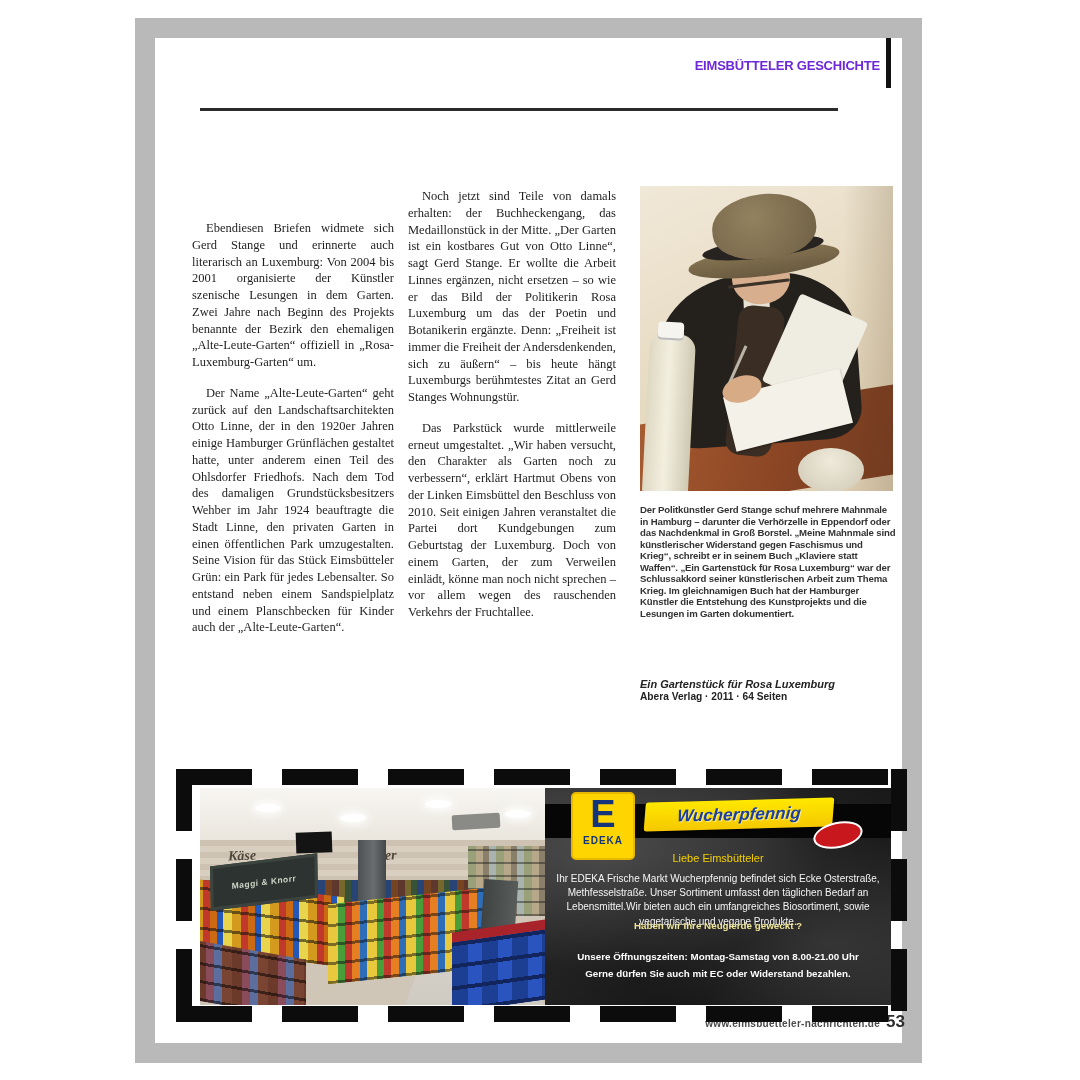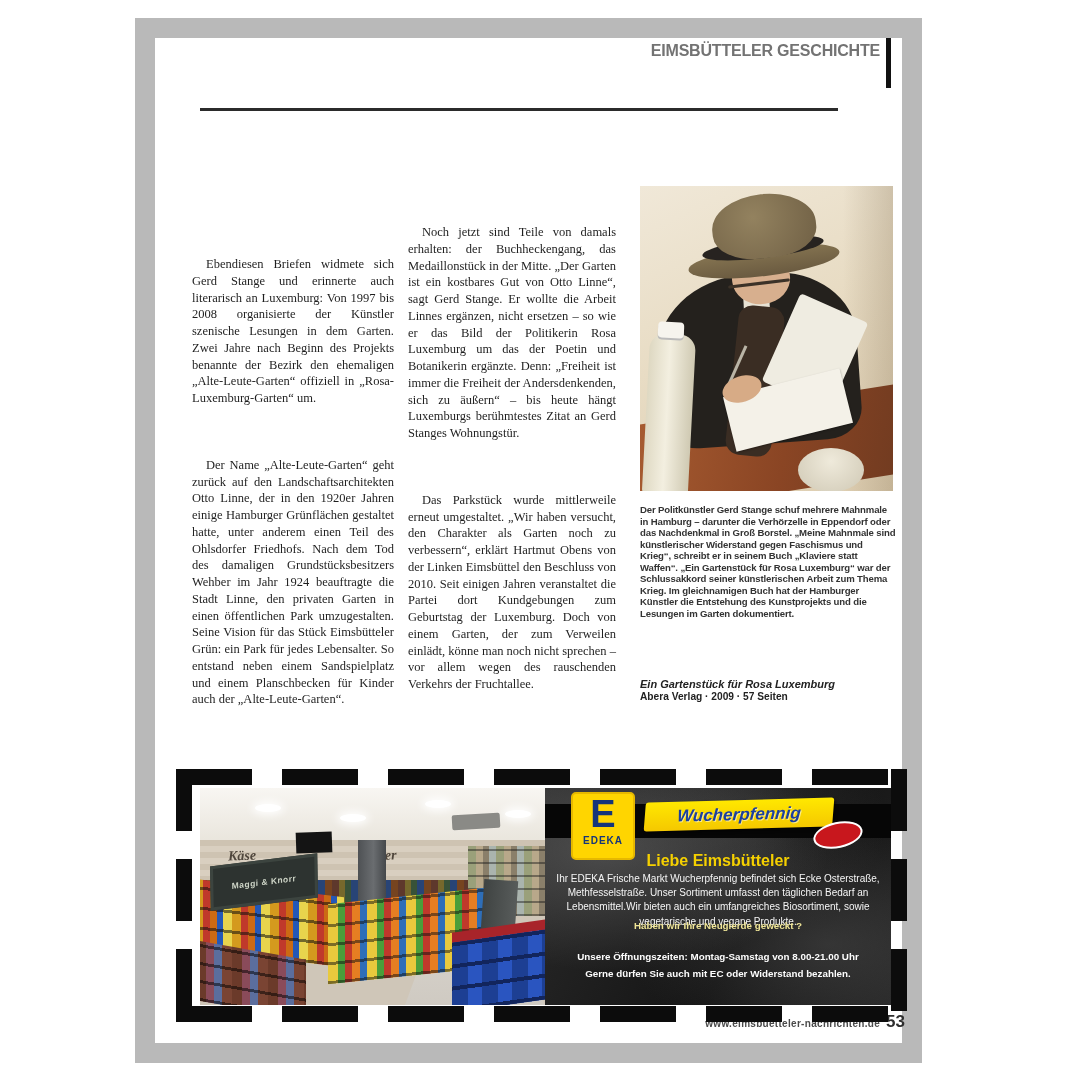--- a/index.html
+++ b/index.html
@@ -2,32 +2,32 @@
 <html><head>
 <meta charset="utf-8">
 <style>
   html,body{margin:0;padding:0;background:#fff;}
   .canvas{position:relative;width:1080px;height:1080px;background:#ffffff;overflow:hidden;
           font-family:"Liberation Sans",sans-serif;}
   
   .gray-frame{position:absolute;left:135px;top:18px;width:787px;height:1045px;
               border:20px solid #b9b9b9;box-sizing:border-box;background:#ffffff;}
   
-  .section-header{position:absolute;top:42px;left:500px;width:380px;text-align:right;
-                  font-size:16px;font-weight:bold;letter-spacing:-0.2px;color:#737373;}
+  .section-header{position:absolute;top:58px;left:500px;width:380px;text-align:right;
+                  font-size:13px;font-weight:bold;letter-spacing:-0.2px;color:#6d28d9;}
   .header-bar{position:absolute;left:886px;top:38px;width:5px;height:50px;background:#111;}
   .top-rule{position:absolute;left:200px;top:108px;width:638px;height:3px;background:#2b2b2b;}
   
   .col{position:absolute;top:188px;font-family:"Liberation Serif",serif;font-size:12.5px;
        line-height:1.34;color:#1e1e1e;text-align:justify;}
   .col1{left:192px;width:202px;}
   .col2{left:408px;width:208px;}
   .col p{margin:0 0 0 0;}
   .col .gap{height:16px;}
-  .col .indent{text-indent:14px;margin-top:36px;}
+  .col .indent{text-indent:14px;}
   .col-heading{font-weight:bold;font-size:12.3px;line-height:1.5;letter-spacing:0.2px;
                text-align:left;color:#141414;}
   
   .artist-photo{position:absolute;left:640px;top:186px;width:253px;height:305px;overflow:hidden;
                 background:linear-gradient(155deg,#f0e8d8 0%,#e8dcc4 45%,#ddcdb0 100%);}
   .ap-shade{position:absolute;right:0;top:0;width:50px;height:100%;
             background:linear-gradient(90deg,rgba(0,0,0,0) 0%,rgba(120,100,70,.25) 100%);}
   .ap-body{position:absolute;left:18px;top:88px;width:200px;height:170px;background:#24211d;
            border-radius:46% 40% 18% 18%;transform:rotate(-4deg);}
   .ap-scarf{position:absolute;left:92px;top:120px;width:46px;height:150px;background:#3a2d23;
@@ -139,21 +139,21 @@
            font-family:"Liberation Sans",sans-serif;}
   .edeka-word{font-size:10px;font-weight:bold;color:#15357a;letter-spacing:1px;margin-top:1px;}
   .wbanner{position:absolute;left:100px;top:12px;width:188px;height:29px;background:
            linear-gradient(#ffe800,#f5c800);transform:skewX(-6deg) rotate(-1.5deg);z-index:2;
            border-radius:3px;display:flex;align-items:center;justify-content:center;
            box-shadow:2px 2px 3px rgba(0,0,0,.5);}
   .wbanner span{font-style:italic;font-weight:bold;font-size:17px;color:#1b3fa0;
                 text-shadow:1px 1px 0 #fff8;}
   .wbadge{position:absolute;left:268px;top:34px;width:46px;height:22px;background:#c8171d;
           border:2px solid #fff;border-radius:50%;transform:rotate(-12deg);z-index:3;}
-  .ad-greeting{position:absolute;left:0;top:64px;width:100%;font-size:16px;font-weight:bold;
+  .ad-greeting{position:absolute;left:0;top:64px;width:100%;font-size:11px;font-weight:normal;
                color:#f5d000;}
   .ad-body{position:absolute;left:10px;top:84px;width:326px;font-size:10px;font-weight:normal;
            line-height:1.42;color:#f5f5f5;}
   .ad-line{position:absolute;left:0;width:100%;font-size:9.8px;font-weight:bold;color:#fdfdfd;}
   .ad-q{top:132px;color:#efe596;}
   .ad-hours{top:163px;}
   .ad-pay{top:180px;}
   .ad-close{top:195px;line-height:1.3;}
   
   .footer{position:absolute;left:520px;top:1012px;width:385px;text-align:right;z-index:1;
@@ -167,21 +167,21 @@
 <div class="canvas">
   <div class="gray-frame"></div>
 
   <div class="section-header">EIMSBÜTTELER GESCHICHTE</div>
   <div class="header-bar"></div>
   <div class="top-rule"></div>
 
   <div class="col col1">
     <div class="gap"></div>
     <div class="gap"></div>
-    <p class="indent">Ebendiesen Briefen widmete sich Gerd Stange und erinnerte auch literarisch an Luxemburg: Von 1997 bis 2008 organisierte der Künstler szenische Lesungen in dem Garten. Zwei Jahre nach Beginn des Projekts benannte der Bezirk den ehemaligen „Alte-Leute-Garten“ offiziell in „Rosa-Luxemburg-Garten“ um.</p>
+    <p class="indent">Ebendiesen Briefen widmete sich Gerd Stange und erinnerte auch literarisch an Luxemburg: Von 2004 bis 2001 organisierte der Künstler szenische Lesungen in dem Garten. Zwei Jahre nach Beginn des Projekts benannte der Bezirk den ehemaligen „Alte-Leute-Garten“ offiziell in „Rosa-Luxemburg-Garten“ um.</p>
     <div class="gap" style="height:14px;"></div>
     <p class="indent">Der Name „Alte-Leute-Garten“ geht zurück auf den Landschaftsarchitekten Otto Linne, der in den 1920er Jahren einige Hamburger Grünflächen gestaltet hatte, unter anderem einen Teil des Ohlsdorfer Friedhofs. Nach dem Tod des damaligen Grundstücksbesitzers Wehber im Jahr 1924 beauftragte die Stadt Linne, den privaten Garten in einen öffentlichen Park umzugestalten. Seine Vision für das Stück Eimsbütteler Grün: ein Park für jedes Lebensalter. So entstand neben einem Sandspielplatz und einem Planschbecken für Kinder auch der „Alte-Leute-Garten“.</p>
   </div>
 
   <div class="col col2">
     <p class="indent">Noch jetzt sind Teile von damals erhalten: der Buchheckengang, das Medaillonstück in der Mitte. „Der Garten ist ein kostbares Gut von Otto Linne“, sagt Gerd Stange. Er wollte die Arbeit Linnes ergänzen, nicht ersetzen – so wie er das Bild der Politikerin Rosa Luxemburg um das der Poetin und Botanikerin ergänzte. Denn: „Freiheit ist immer die Freiheit der Andersdenkenden, sich zu äußern“ – bis heute hängt Luxemburgs berühmtestes Zitat an Gerd Stanges Wohnungstür.</p>
     <div class="gap" style="height:14px;"></div>
     <p class="indent">Das Parkstück wurde mittlerweile erneut umgestaltet. „Wir haben versucht, den Charakter als Garten noch zu verbessern“, erklärt Hartmut Obens von der Linken Eimsbüttel den Beschluss von 2010. Seit einigen Jahren veranstaltet die Partei dort Kundgebungen zum Geburtstag der Luxemburg. Doch von einem Garten, der zum Verweilen einlädt, könne man noch nicht sprechen – vor allem wegen des rauschenden Verkehrs der Fruchtallee.</p>
   </div>
 
@@ -200,21 +200,21 @@
     <div class="ap-paper"></div>
     <div class="ap-pen"></div>
     <div class="ap-hand"></div>
     <div class="ap-bottle"></div>
     <div class="ap-bottlecap"></div>
     <div class="ap-glass"></div>
   </div>
 
   <div class="photo-caption">Der Politkünstler Gerd Stange schuf mehrere Mahnmale in Hamburg – darunter die Verhörzelle in Eppendorf oder das Nachdenkmal in Groß Borstel. „Meine Mahnmale sind künstlerischer Widerstand gegen Faschismus und Krieg“, schreibt er in seinem Buch „Klaviere statt Waffen“. „Ein Gartenstück für Rosa Luxemburg“ war der Schlussakkord seiner künstlerischen Arbeit zum Thema Krieg. Im gleichnamigen Buch hat der Hamburger Künstler die Entstehung des Kunstprojekts und die Lesungen im Garten dokumentiert.</div>
   <div class="book-title">Ein Gartenstück für Rosa Luxemburg</div>
-  <div class="book-details">Abera Verlag · 2009 · 57 Seiten</div>
+  <div class="book-details">Abera Verlag · 2011 · 64 Seiten</div>
 
   <div class="dash dash-top"></div>
   <div class="dash dash-bottom"></div>
   <div class="dash dash-left"></div>
   <div class="dash dash-right"></div>
 
   <div class="store">
     <div class="st-ceiling"></div>
     <div class="st-light" style="left:55px;top:16px;"></div>
     <div class="st-light" style="left:140px;top:26px;"></div>

